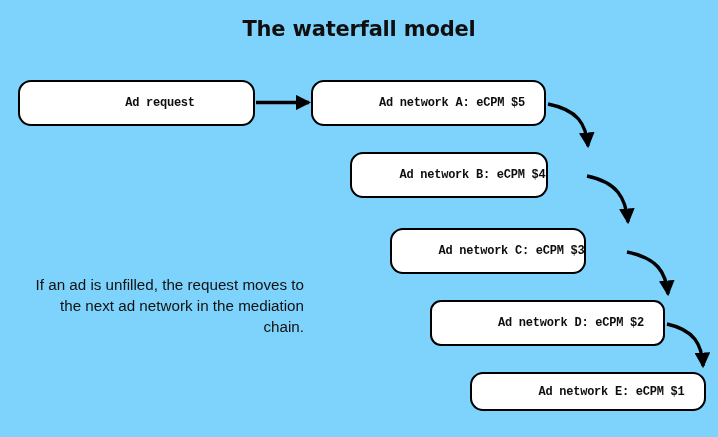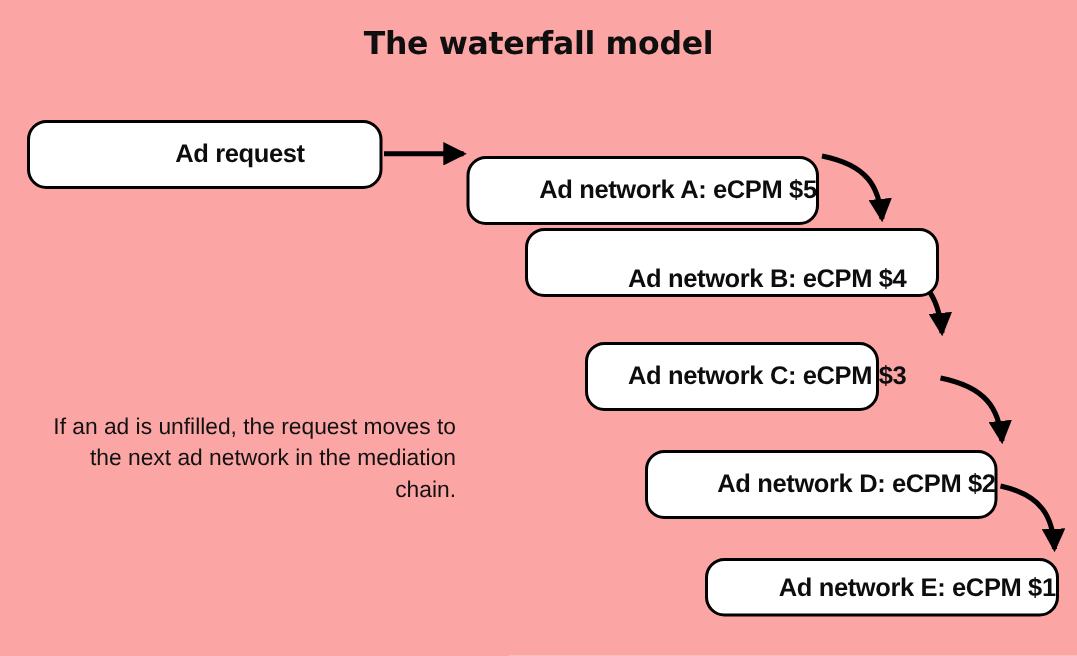--- a/index.html
+++ b/index.html
@@ -10,21 +10,21 @@
     width: 718px;
     height: 437px;
     background: #f1f1f1;
     font-family: "Liberation Sans", sans-serif;
     overflow: hidden;
   }
   #canvas {
     position: relative;
     width: 718px;
     height: 437px;
-    background: #fca5a5;
+    background: #7dd3fc;
   }
   #title {
     position: absolute;
     left: 0;
     top: 17px;
     width: 718px;
     text-align: center;
     font-family: "DejaVu Sans", sans-serif;
     font-size: 21px;
     font-weight: bold;
@@ -33,22 +33,22 @@
   }
   .node {
     position: absolute;
     box-sizing: border-box;
     background: #ffffff;
     border: 2.4px solid #000000;
     border-radius: 13px;
     display: flex;
     align-items: center;
     justify-content: center;
-    font-family: Liberation Sans, sans-serif;
-    font-size: 17px;
+    font-family: Liberation Mono, monospace;
+    font-size: 12px;
     font-weight: bold;
     letter-spacing: -0.25px;
     color: #0d0d0d;
     white-space: nowrap;
     padding-left: 47px;
   }
   #caption {
     position: absolute;
     left: 24px;
     top: 240px;
@@ -102,33 +102,33 @@
 
     <g>
       <path d="M 667 324 C 694 330, 702 344, 703 366" fill="none" stroke="#000000" stroke-width="3.4" stroke-linecap="butt" marker-end="url(#arrowhead)"></path>
     </g>
   </svg>
 
   <div class="node" style="left:18px; top:80px; width:237px; height:46px;">
     <span>Ad request</span>
   </div>
 
-  <div class="node" style="left:311px; top:80px; width:235px; height:46px;margin-top:24px;">
+  <div class="node" style="left:311px; top:80px; width:235px; height:46px;">
     <span>Ad network A: eCPM $5</span>
   </div>
 
-  <div class="node" style="left:350px; top:152px; width:276px; height:46px;align-items:flex-end;">
+  <div class="node" style="left:350px; top:152px; width:198px; height:46px;">
     <span>Ad network B: eCPM $4</span>
   </div>
 
   <div class="node" style="left:390px; top:228px; width:196px; height:46px;">
     <span>Ad network C: eCPM $3</span>
   </div>
 
-  <div class="node" style="left:430px; top:300px; width:235px; height:46px;">
+  <div class="node" style="left:430px; top:300px; width:235px; height:46px;border-radius:11px;">
     <span>Ad network D: eCPM $2</span>
   </div>
 
   <div class="node" style="left:470px; top:372px; width:236px; height:39px;">
     <span>Ad network E: eCPM $1</span>
   </div>
 
   <div id="caption">If an ad is unfilled, the request moves to the next ad network in the mediation chain.</div>
 
 </div>

